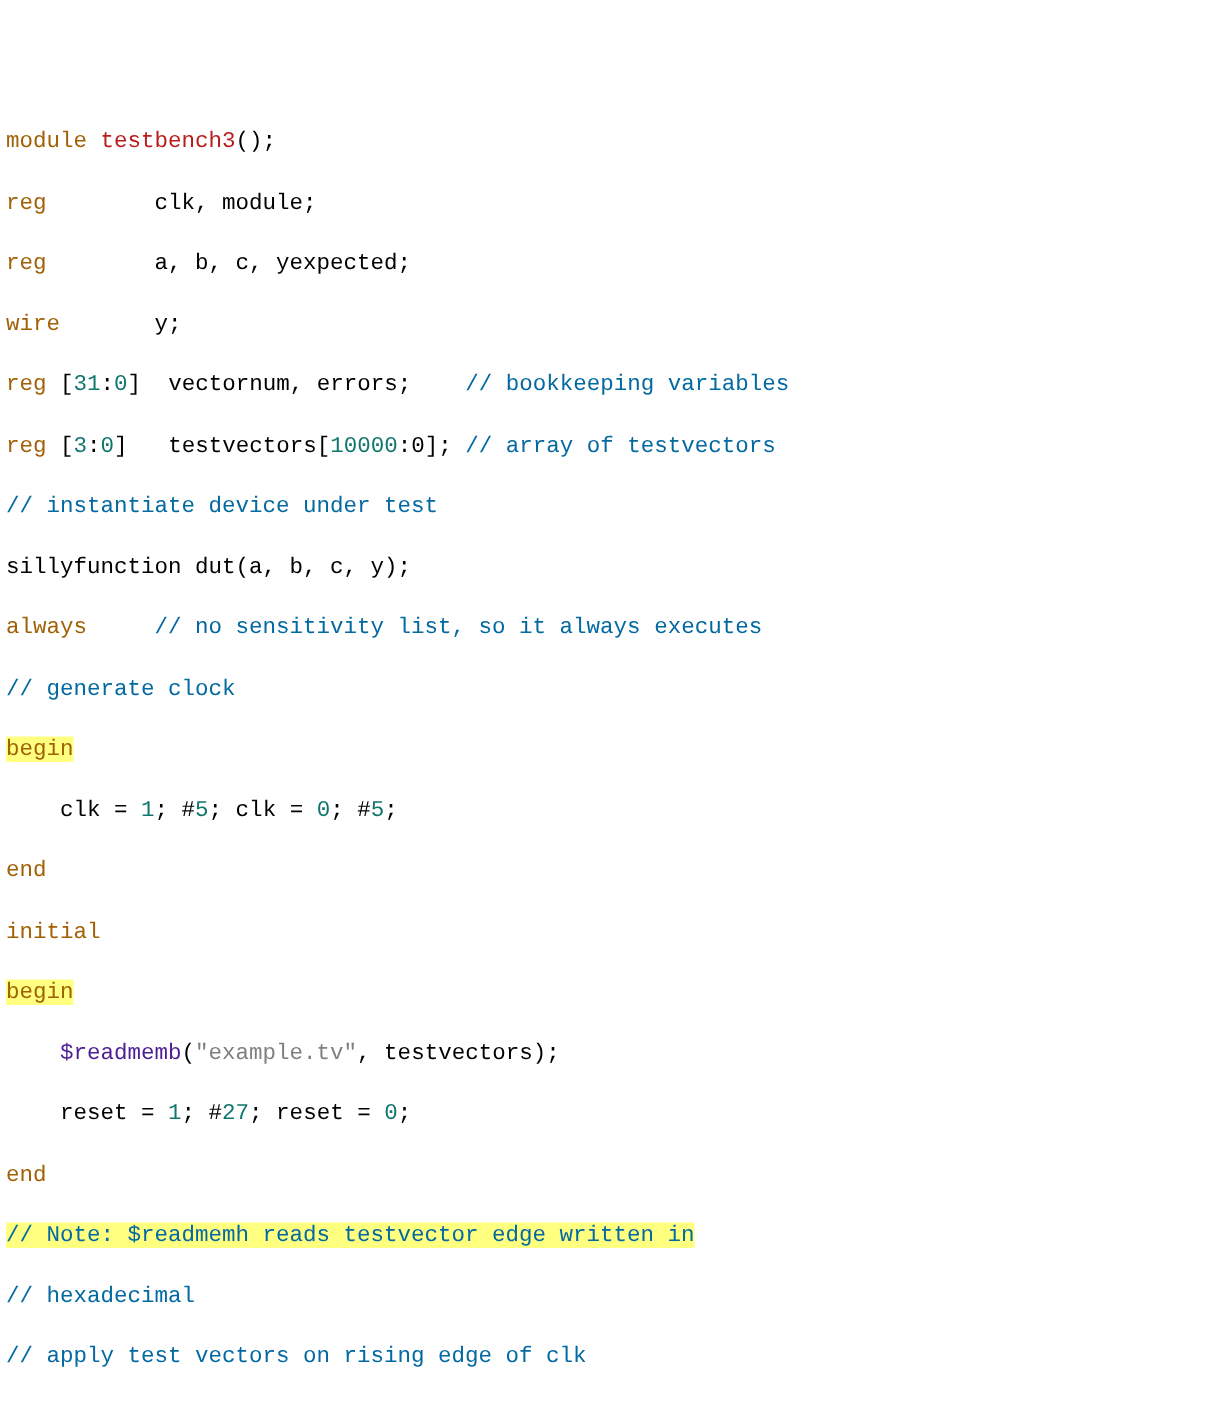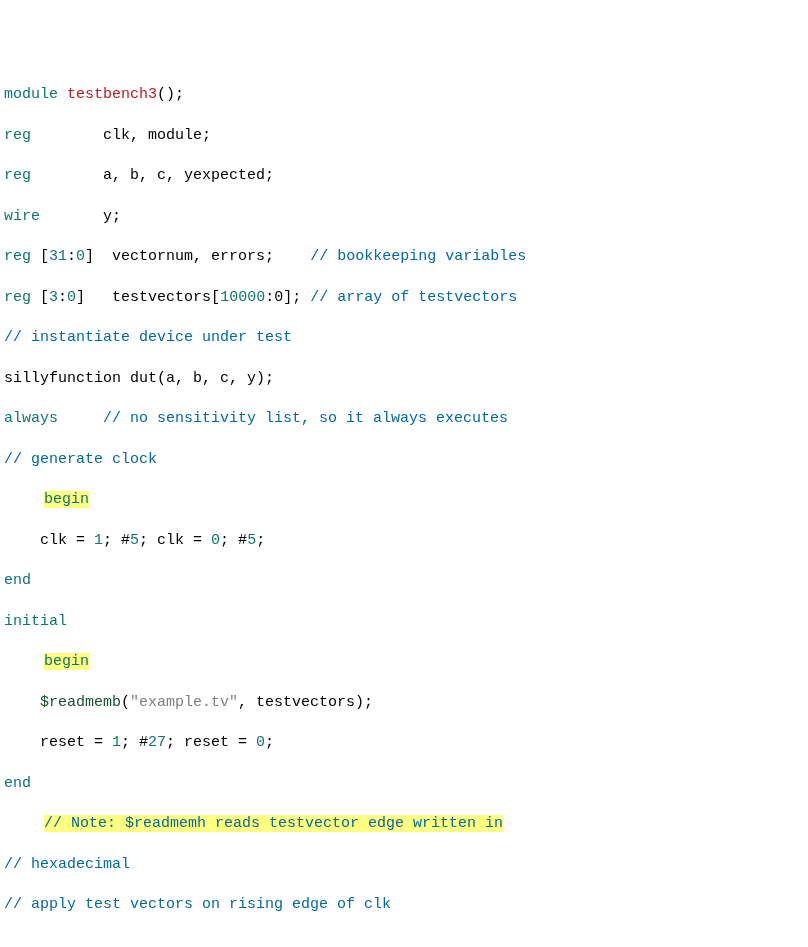--- a/index.html
+++ b/index.html
@@ -7,27 +7,27 @@
     padding: 4px;
     background: #ffffff;
     font-family: "Courier New", Courier, monospace;
     font-size: 15px;
     line-height: 1.35;
     white-space: pre;
     color: #000;
     width: 808px;
     box-sizing: border-box;
   }
-  .kw   { color: #0f766e; }   
+  .kw   { color: #a16207; }   
   .cmt  { color: #0369a1; }   
   .num  { color: #0f766e; }   
   .str  { color: #808080; }   
-  .sys  { color: #14532d; }   
+  .sys  { color: #4c1d95; }   
   .id   { color: #b91c1c; }   
-  .mark { background: #ffff80; margin-left: 40px; } 
+  .mark { background: #ffff80; } 
   .code-line { display: block; }
 </style>
 </head>
 <body>
 
 
 <div>
 <span class="code-line"><span class="kw">module</span><span> </span><span class="id">testbench3</span><span>();</span></span>
 <span class="code-line"><span class="kw">reg</span><span>        </span><span>clk, module;</span></span>
 <span class="code-line"><span class="kw">reg</span><span>        </span><span>a, b, c, yexpected;</span></span>

